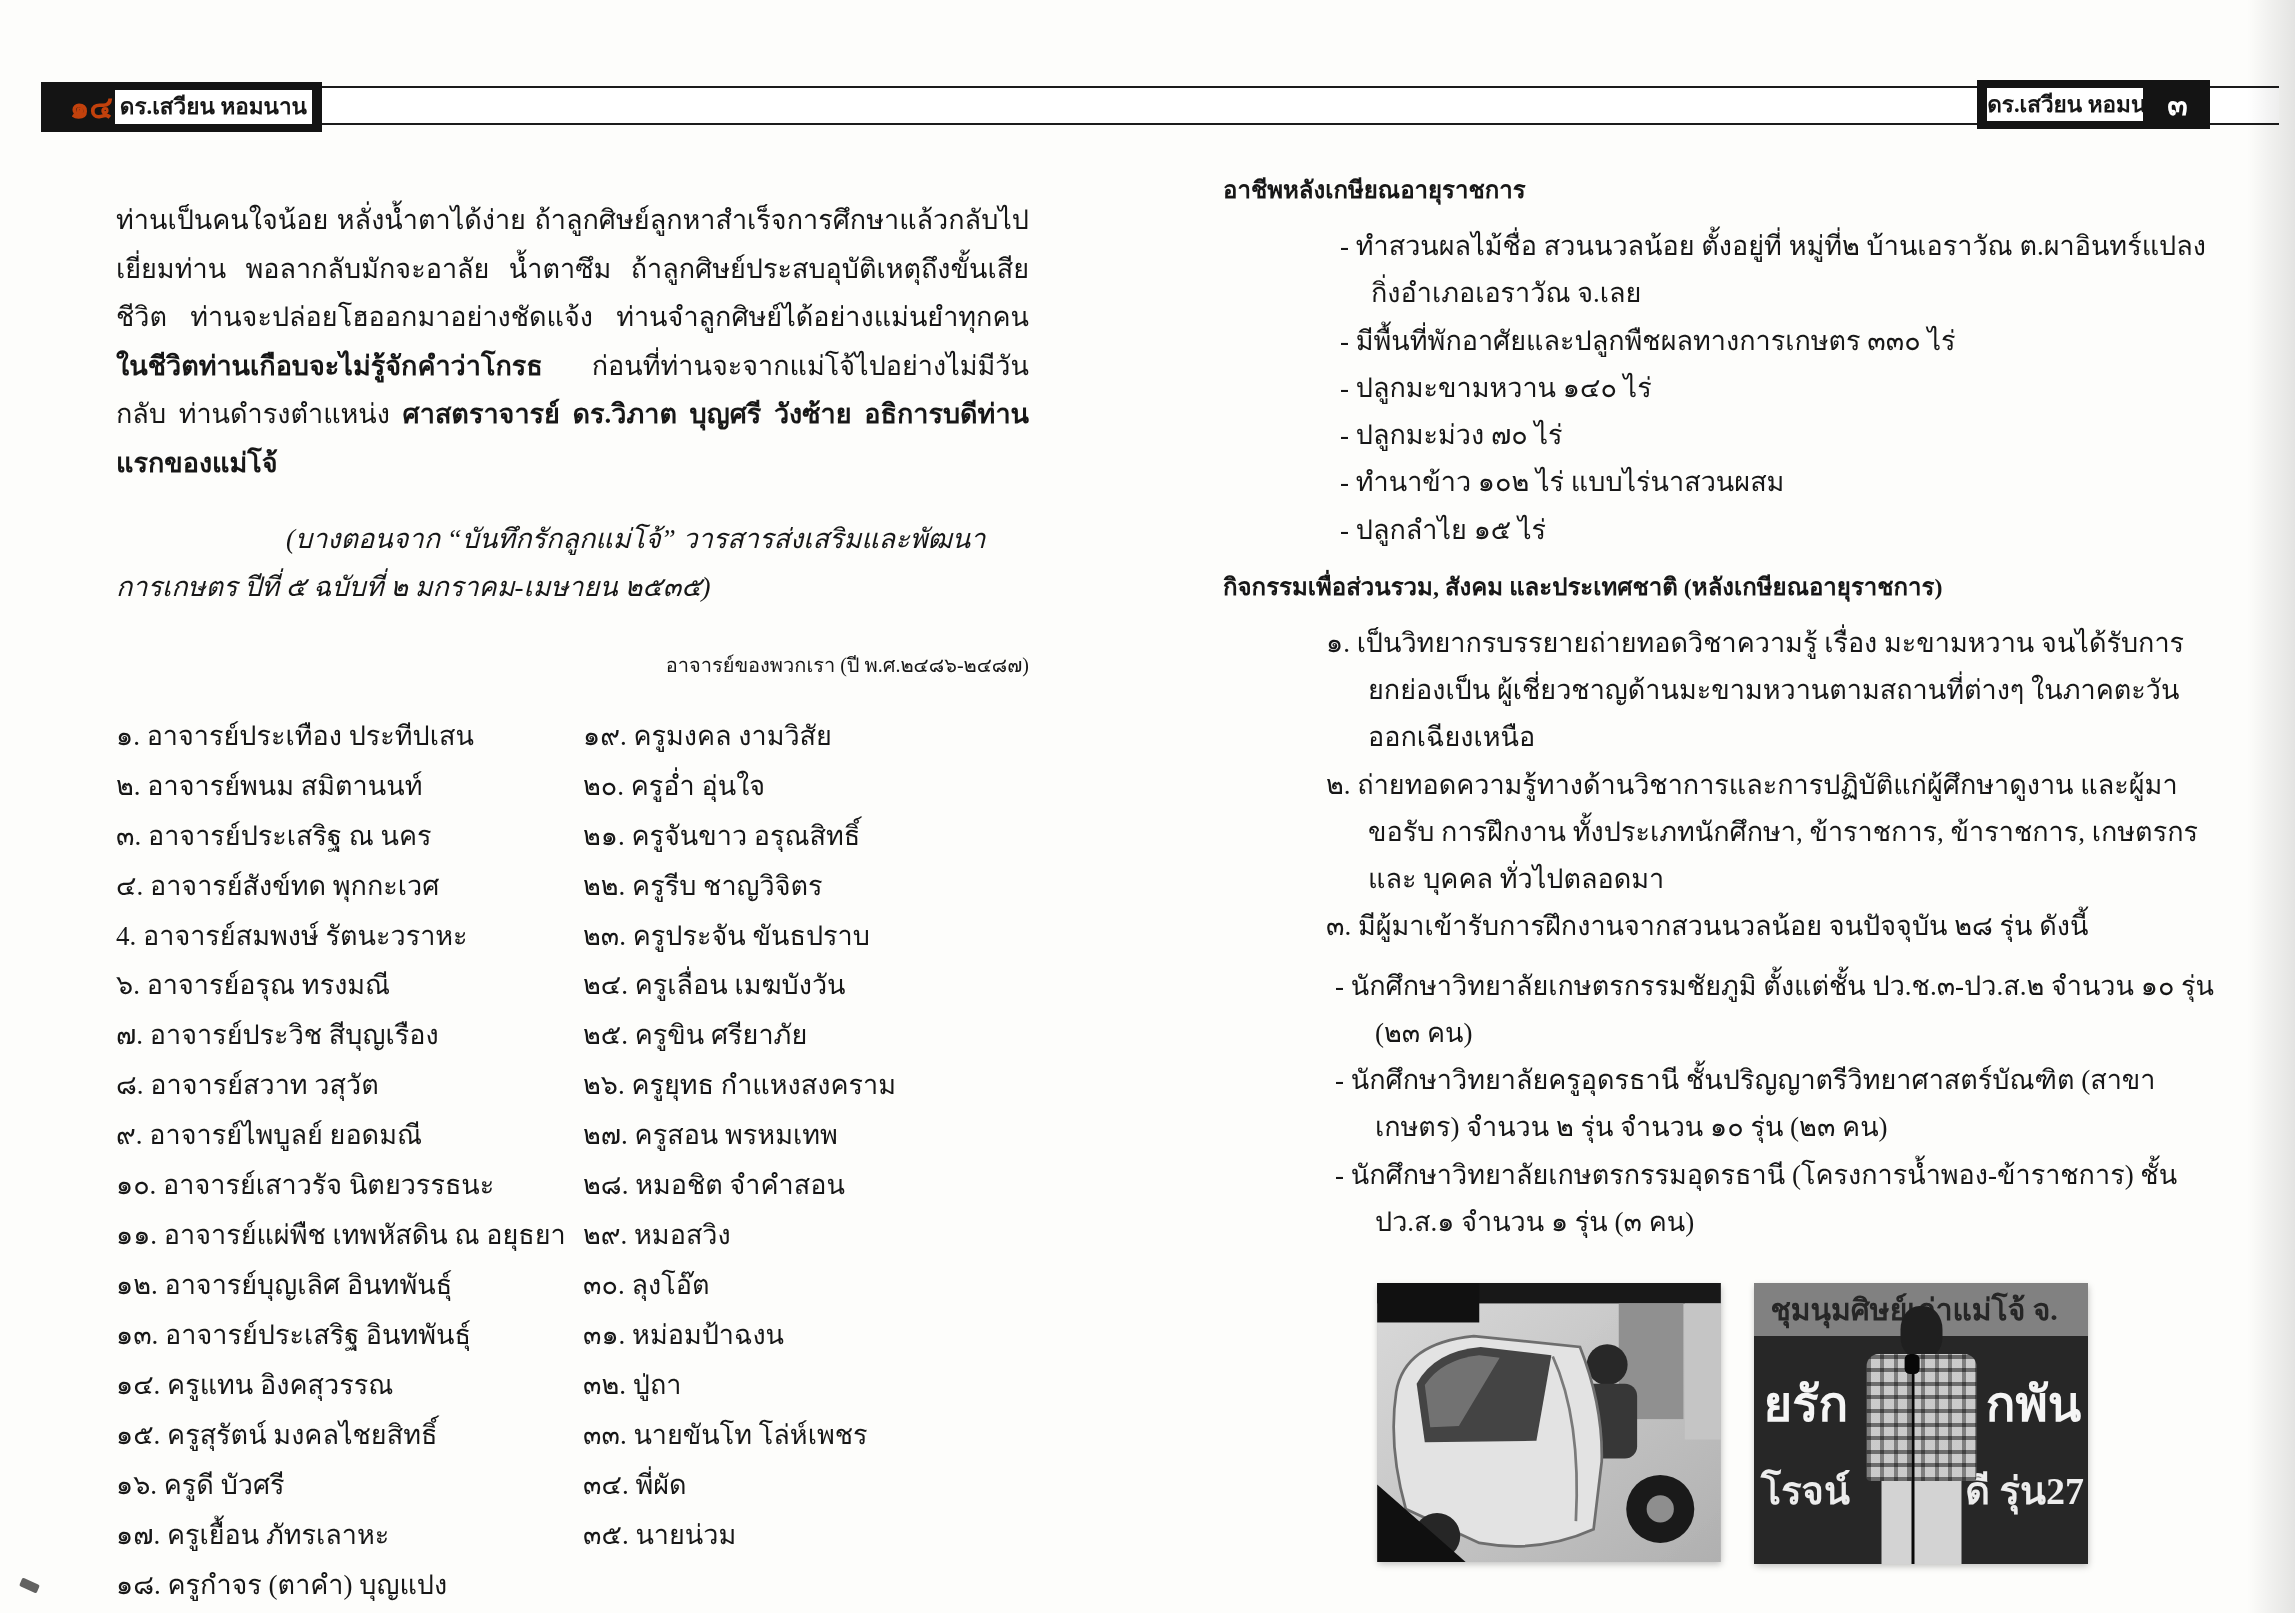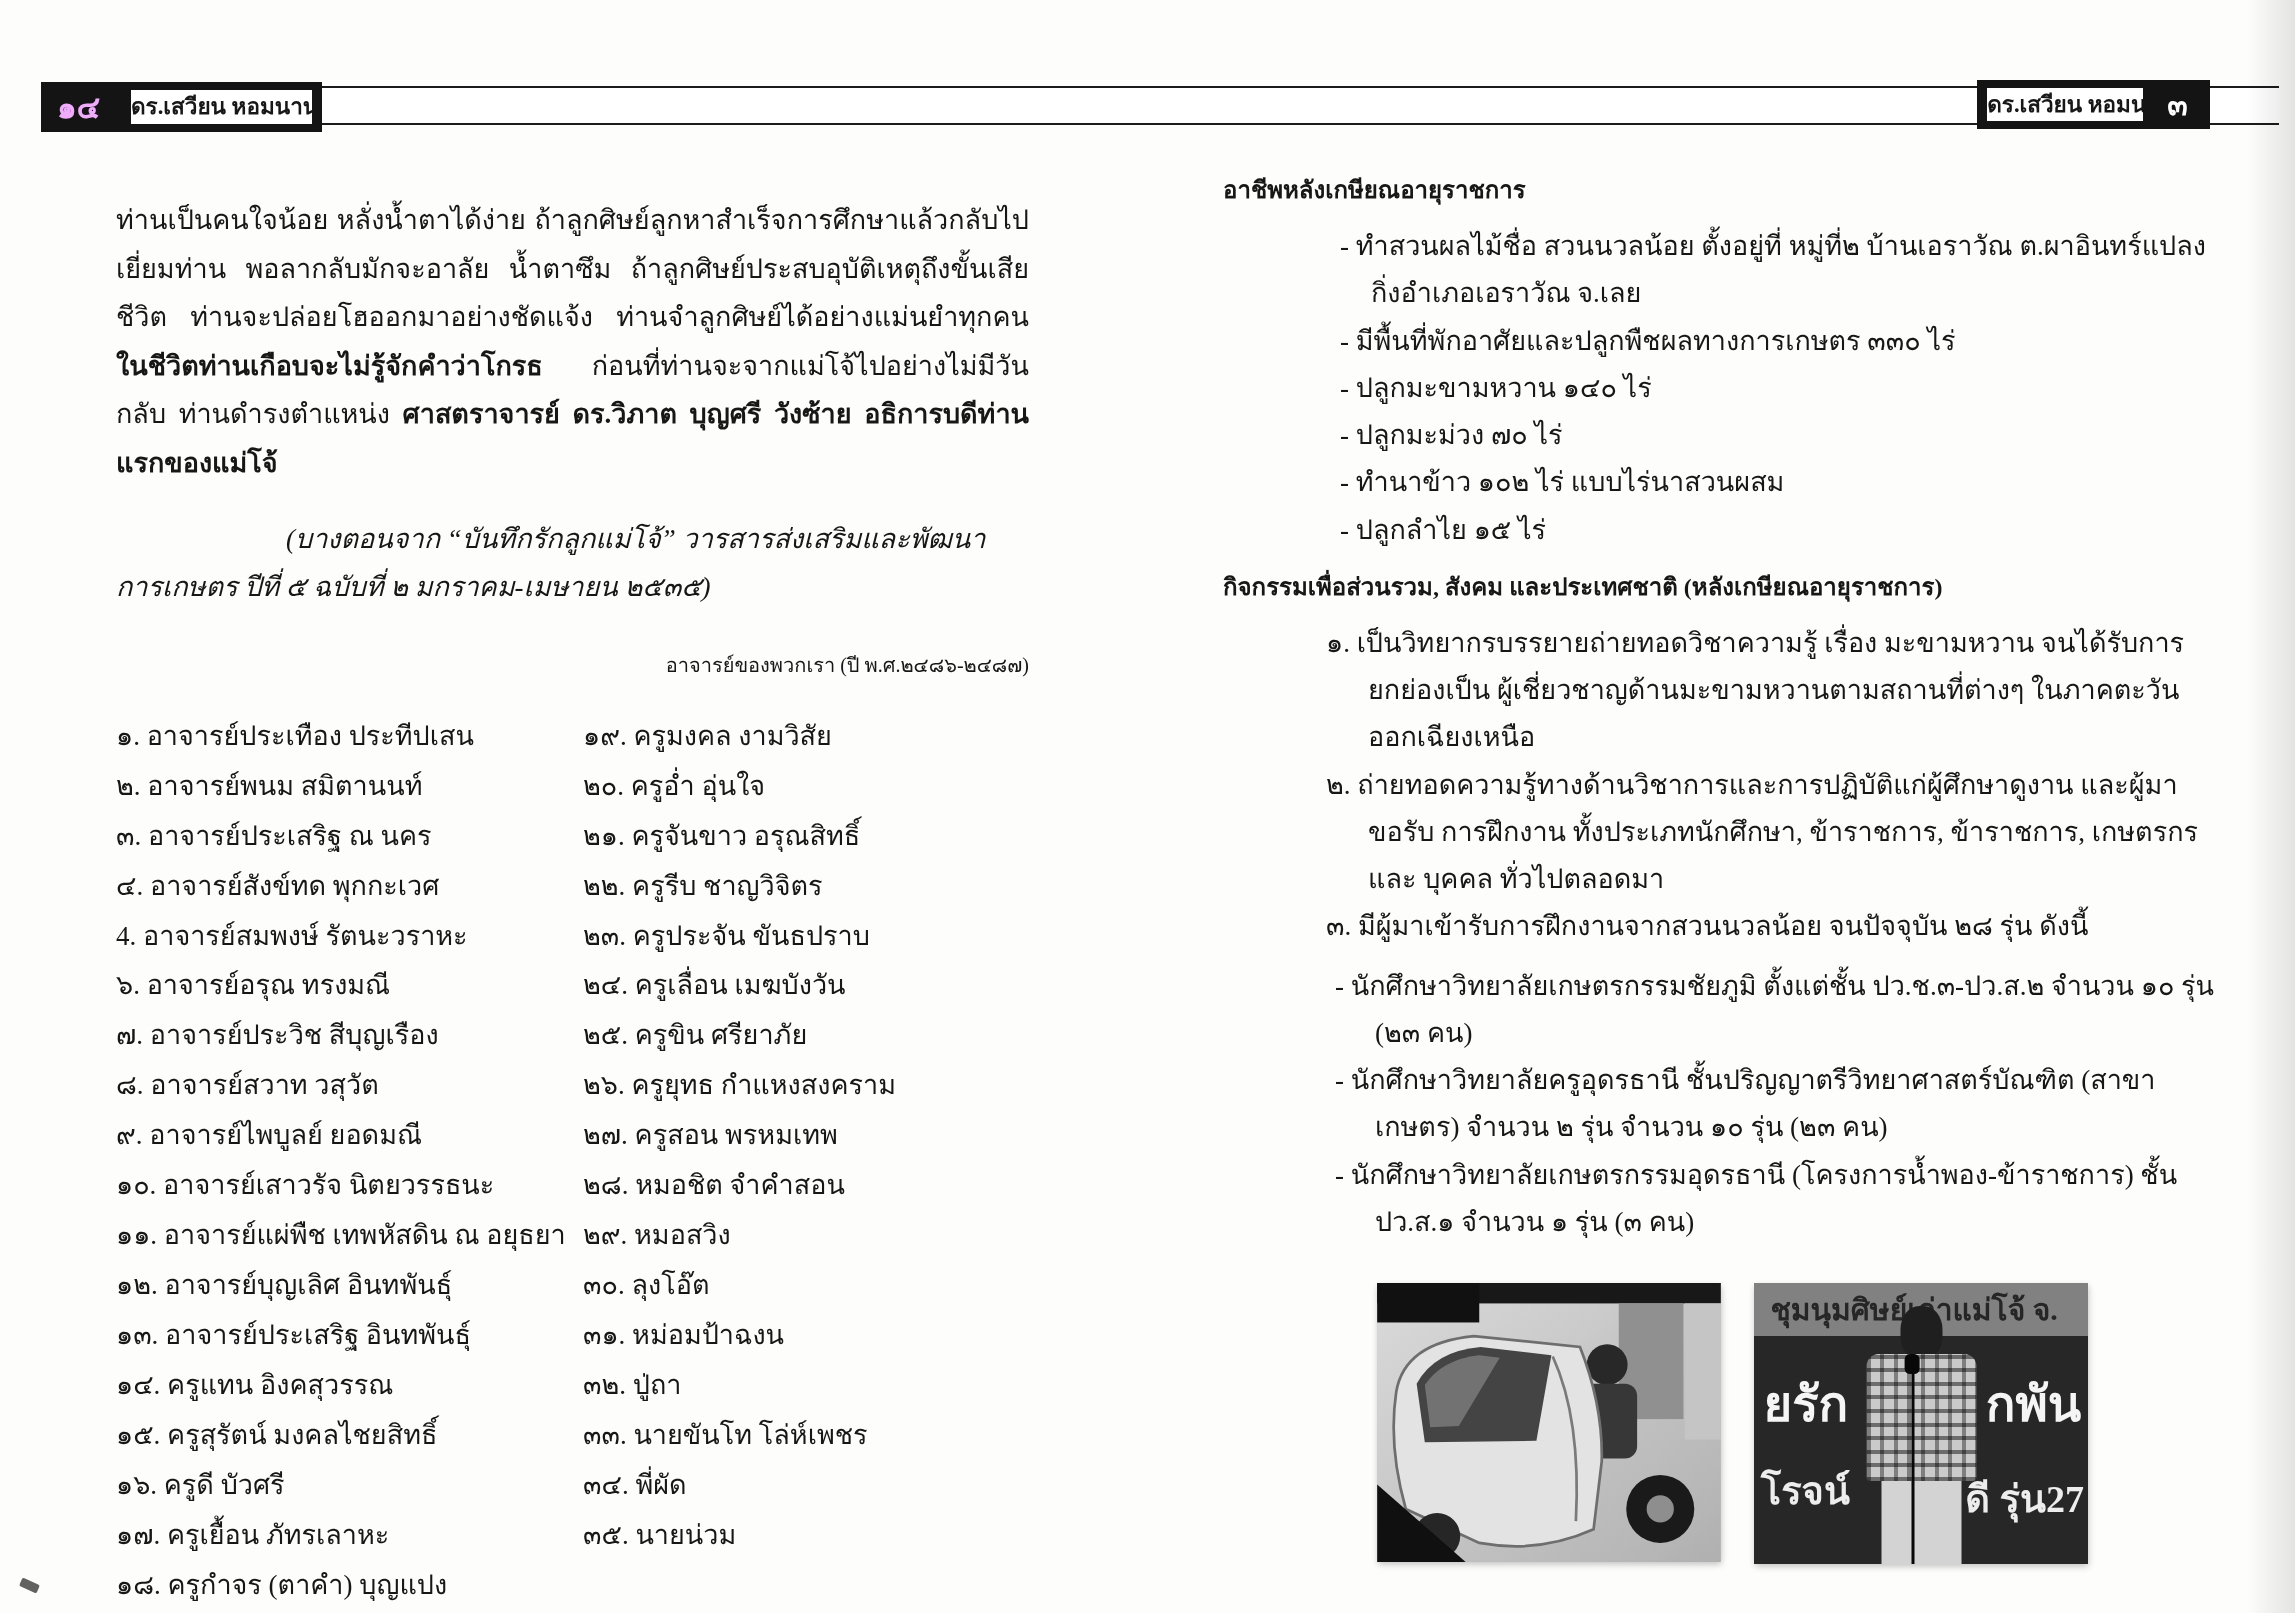--- a/index.html
+++ b/index.html
@@ -15,21 +15,21 @@
   .head-band{
     position:absolute;left:228px;top:86px;width:2051px;height:35px;
     border-top:2px solid #1b1b1b;border-bottom:2px solid #1b1b1b;
     background:#fff;
   }
   .header-left{
     position:absolute;left:41px;top:82px;width:281px;height:50px;
     background:#141414;display:flex;align-items:center;
   }
   .header-left .pagenum{
-    width:72px;text-align:left;color:#f0abfc;font-weight:bold;font-size:31px;margin-left:16px;
+    width:72px;text-align:right;color:#c2410c;font-weight:bold;font-size:31px;
   }
   .header-left .titlebox{
     flex:1;margin:4.8px 8.2px 4.8px 0;background:#fff;border:2px solid #141414;
     text-align:center;font-weight:bold;font-size:22.5px;line-height:34px;height:34px;
     white-space:nowrap;overflow:hidden;
   }
   .header-right{
     position:absolute;left:1977px;top:80px;width:233px;height:49px;
     background:#141414;display:flex;align-items:center;
   }
@@ -86,21 +86,21 @@
     white-space:nowrap;overflow:hidden;padding-left:16.4px;opacity:.9;
     filter:blur(0.7px);
   }
   .banner-row2{ position:absolute;left:0;top:82px;width:100%;color:#efefef;
     font-weight:bold;font-size:49px;filter:blur(0.4px); }
   .banner-row2 .frag-l{ position:absolute;left:9.5px;top:0; }
   .banner-row2 .frag-r{ position:absolute;right:6.8px;top:0; }
   .banner-row3{ position:absolute;left:0;top:177px;width:100%;color:#e8e8e8;
     font-weight:bold;font-size:38px;filter:blur(0.4px); }
   .banner-row3 .frag-l{ position:absolute;left:6.8px;top:0; }
-  .banner-row3 .frag-r{ position:absolute;right:4.1px;top:8px; }
+  .banner-row3 .frag-r{ position:absolute;right:4.1px;top:0; }
   .speaker{ position:absolute;left:50%;top:23px;transform:translateX(-50%);
     width:143px;height:258px; }
   .speaker .head{ width:42px;height:52px;background:#242424;border-radius:45% 45% 40% 40%;
     margin:0 auto; }
   .speaker .shirt{
     width:110px;height:127px;margin:-4.1px auto 0;border-radius:12.3px 12.3px 4.1px 4.1px;
     background-color:#b5b5b5;
     background-image:
       repeating-linear-gradient(0deg,rgba(40,40,40,.55) 0 4.1px,rgba(220,220,220,.2) 4.1px 13.6px),
       repeating-linear-gradient(90deg,rgba(40,40,40,.55) 0 4.1px,rgba(230,230,230,.25) 4.1px 13.6px);

